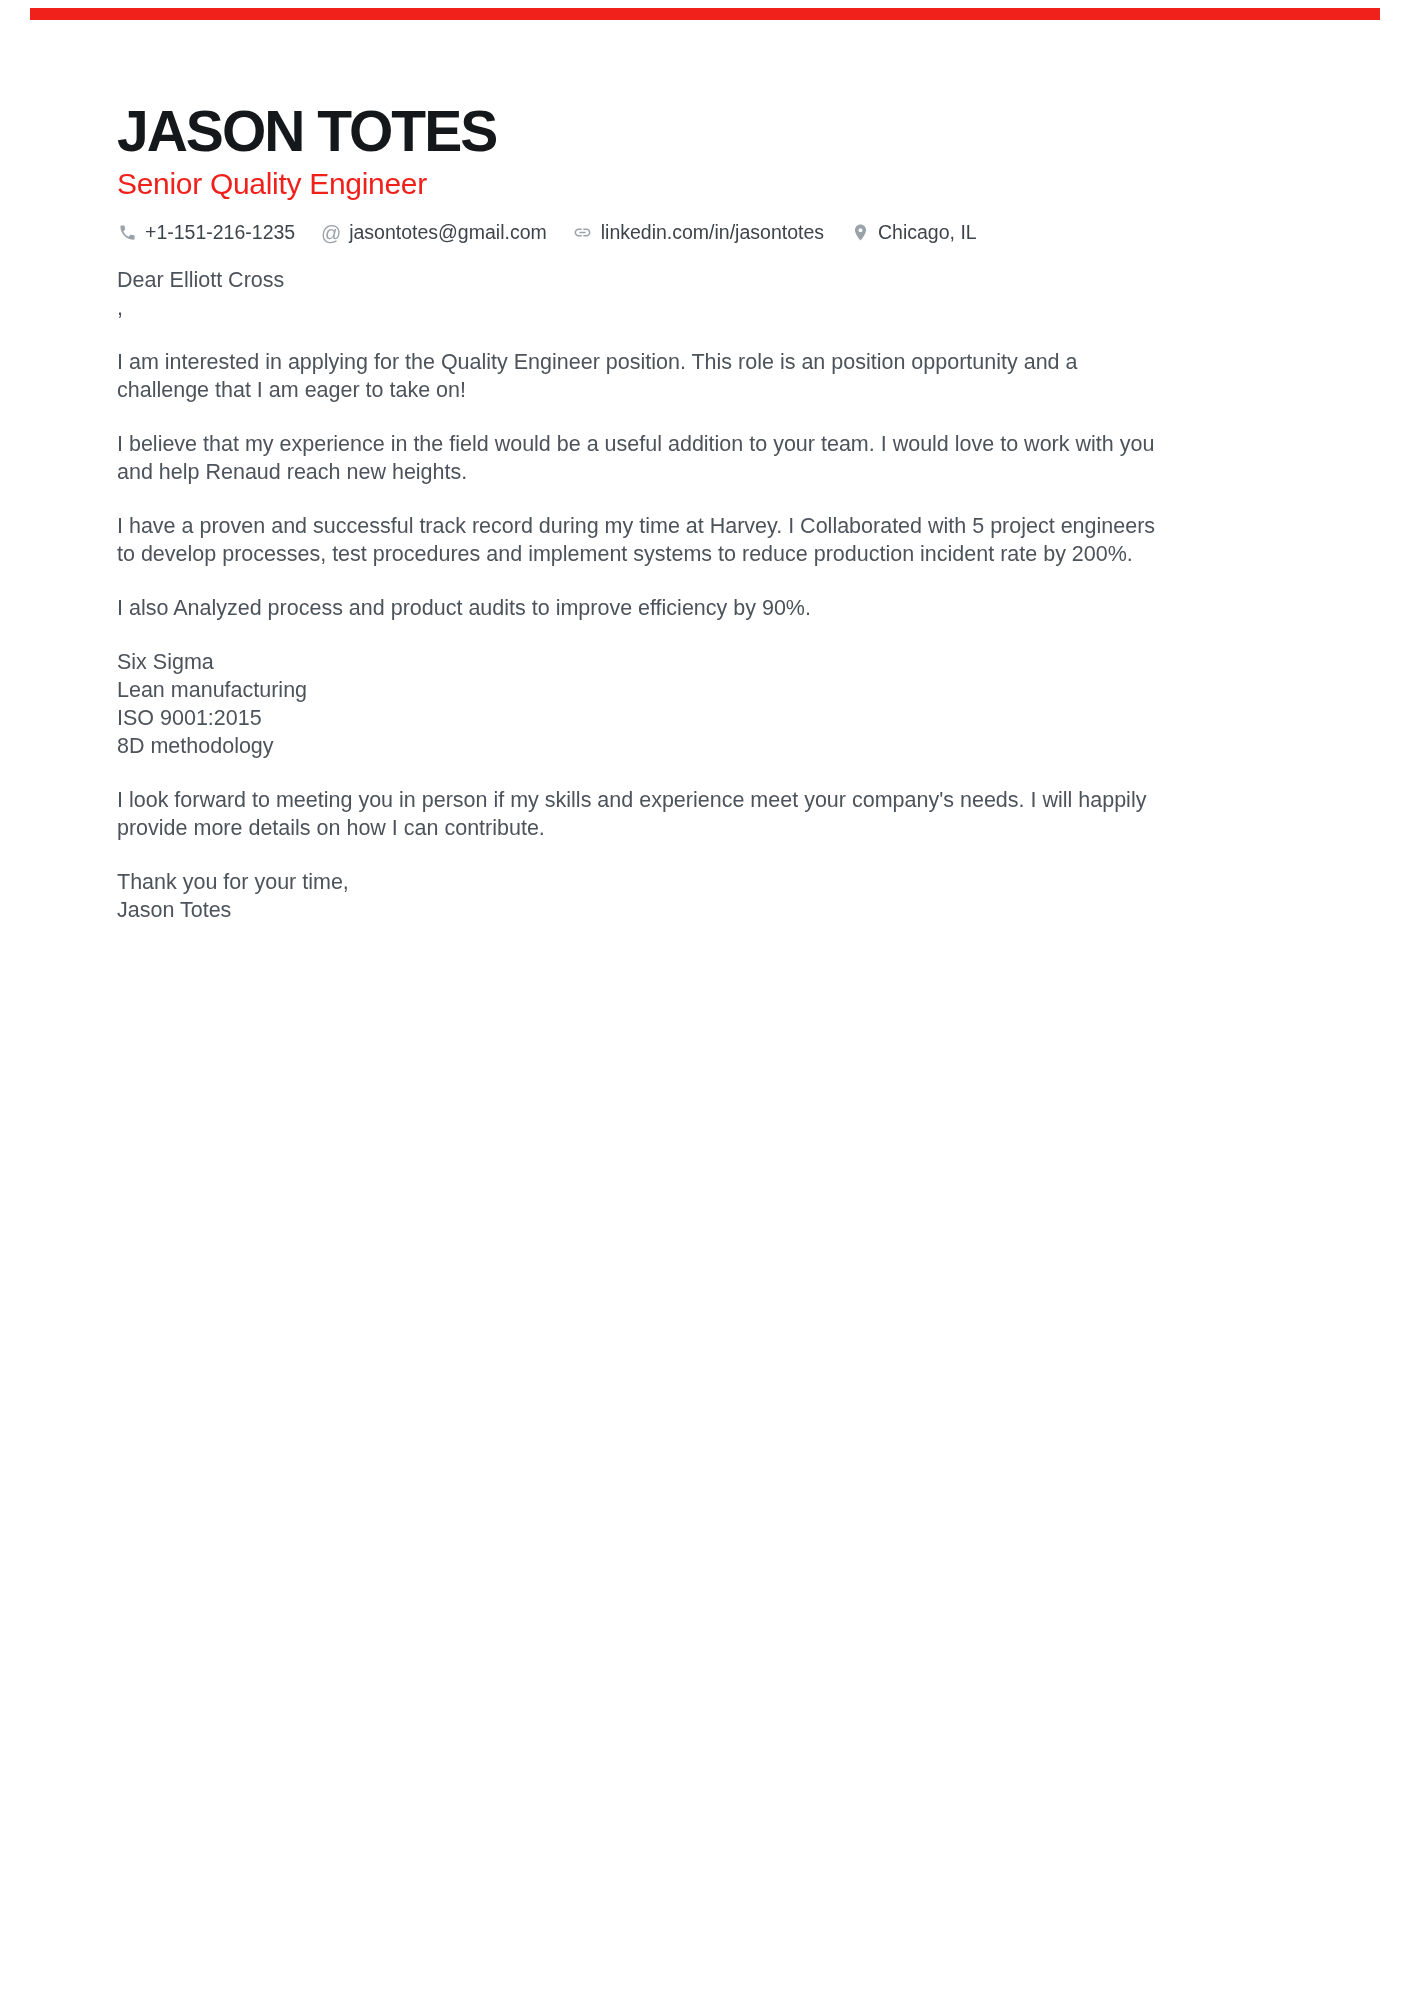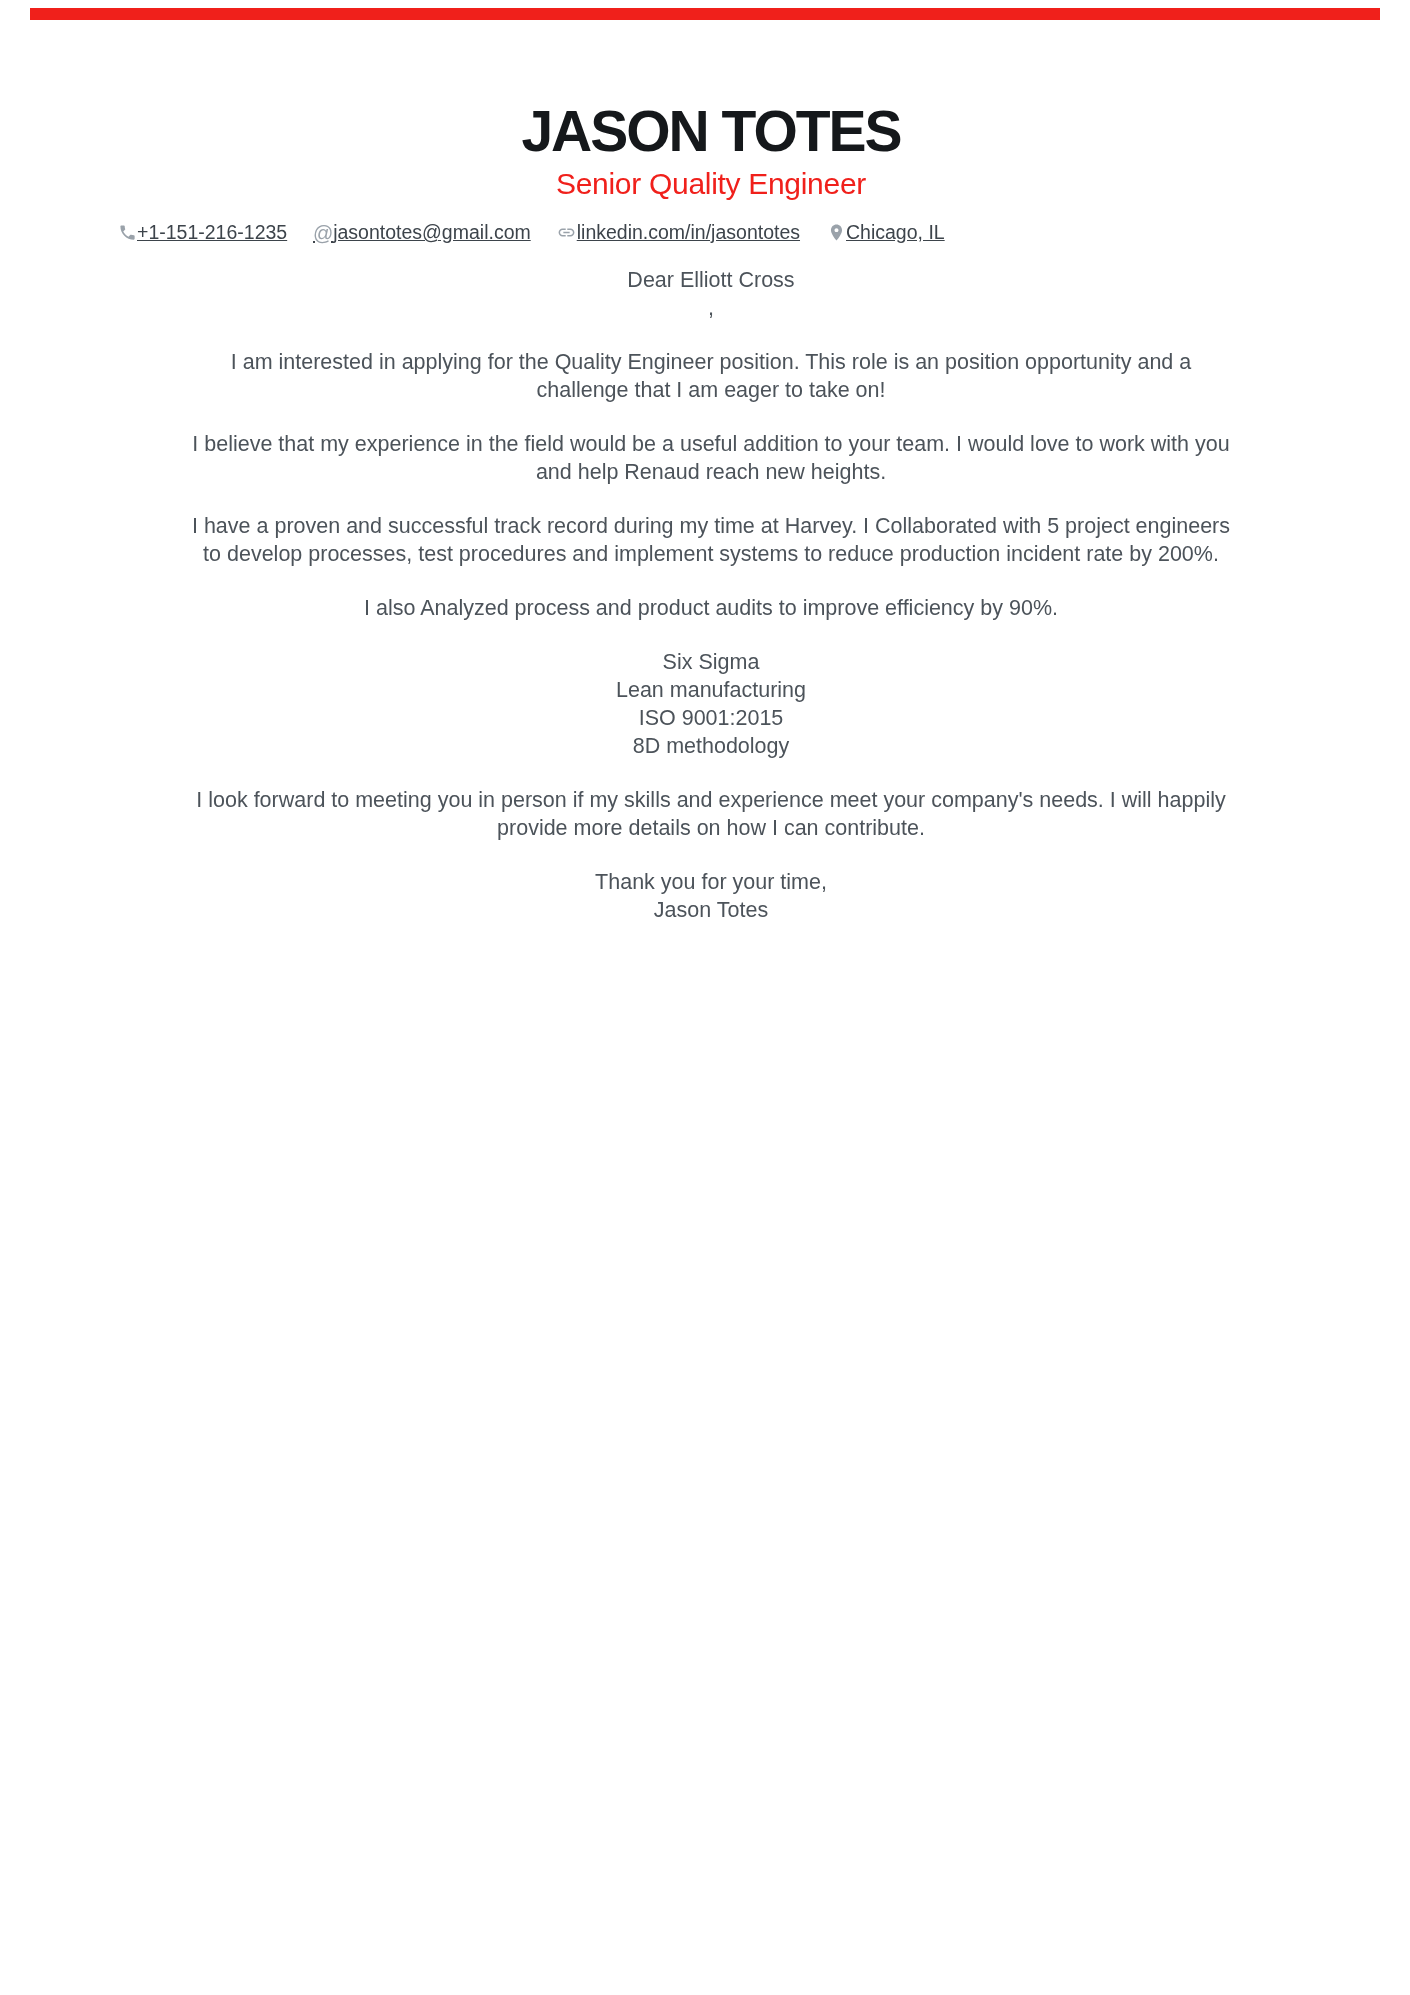--- a/index.html
+++ b/index.html
@@ -3,21 +3,20 @@
 <meta charset="utf-8">
 <style>
   html, body { margin: 0; padding: 0; background: #ffffff; }
   .page {
     position: relative;
     width: 1410px;
     height: 1578px;
     background: #ffffff;
     overflow: hidden;
     font-family: "Liberation Sans", sans-serif;
-    text-align: center;
   }
   .top-bar {
     position: absolute;
     top: 8px;
     left: 30px;
     right: 30px;
     height: 12px;
     background: #f0201b;
   }
   .content {
@@ -45,21 +44,21 @@
     display: flex;
     align-items: center;
     gap: 26px;
     font-size: 19.5px;
     color: #3d444b;
     white-space: nowrap;
   }
   .contact-item {
     display: flex;
     align-items: center;
-    text-decoration: underline;
+    gap: 8px;
   }
   .contact-item .icon {
     display: inline-flex;
     align-items: center;
     justify-content: center;
     width: 20px;
     height: 20px;
   }
   .contact-item .icon svg { fill: #9aa2aa; width: 19px; height: 19px; }
   .at-glyph {

